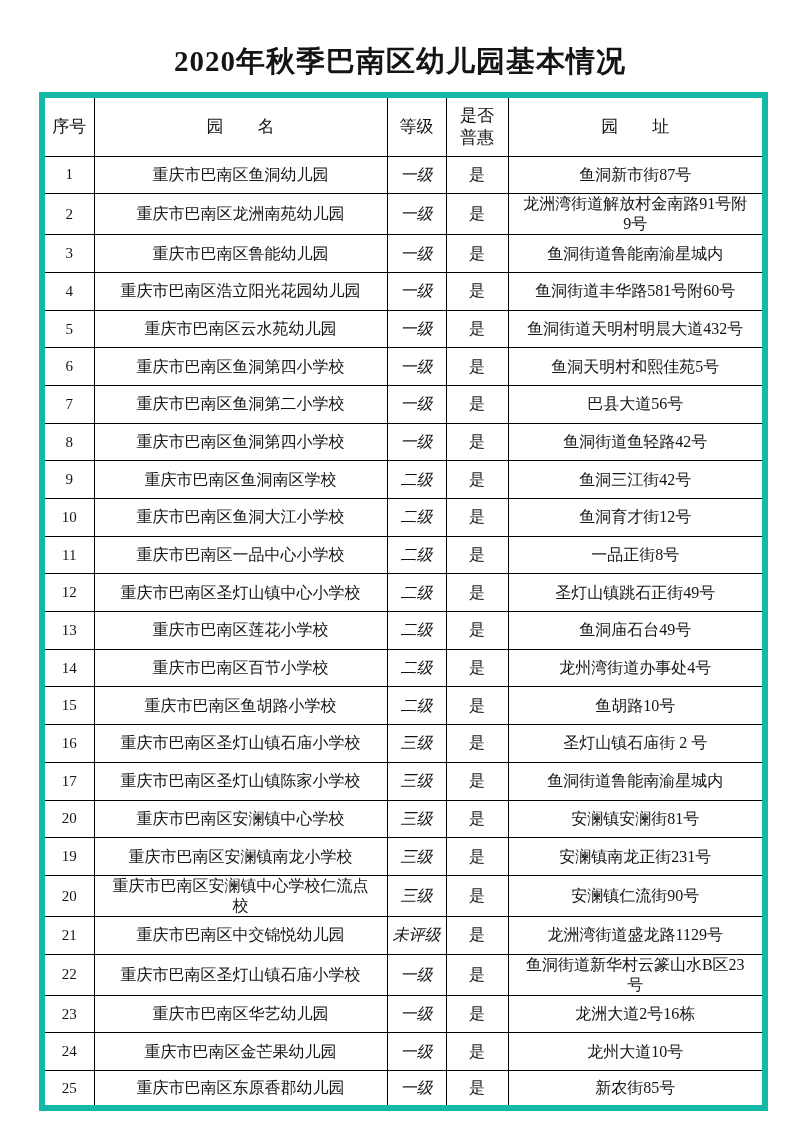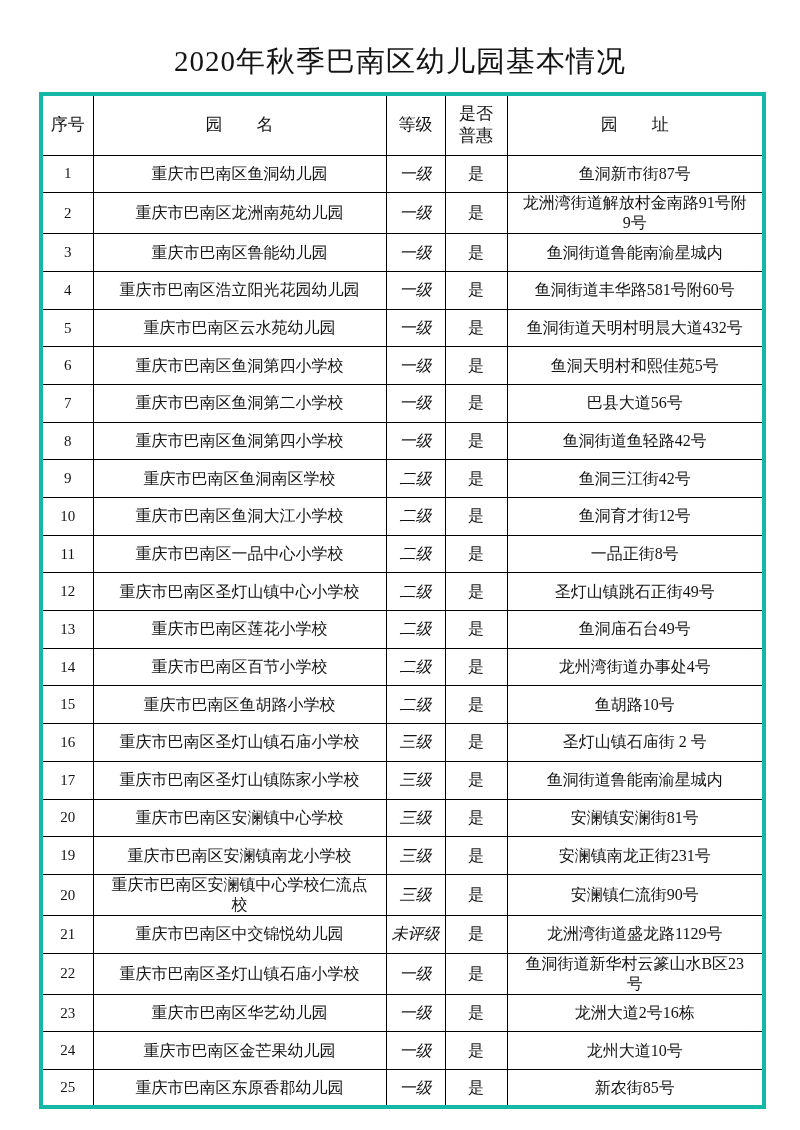--- a/index.html
+++ b/index.html
@@ -13,31 +13,31 @@
     font-family: "Liberation Serif", "DejaVu Serif", serif;
     color: #141414;
     overflow: hidden;
   }
   .page {
     padding-top: 42px;
   }
   .title {
     text-align: center;
     font-size: 29px;
-    font-weight: 400;
+    font-weight: 700;
     letter-spacing: 1px;
     margin: 0 0 12px 0;
     line-height: 38px;
   }
   table.k-table {
     border-collapse: collapse;
     table-layout: fixed;
     width: 723px;
     margin-left: 39px;
-    border: 4px solid #14b8a6;
+    border: 6px solid #14b8a6;
   }
   th, td {
     border: 1.5px solid #000;
     text-align: center;
     vertical-align: middle;
     padding: 0;
     overflow: hidden;
   }
   thead tr { height: 61px; }
   tbody tr { height: 37.7px; }

